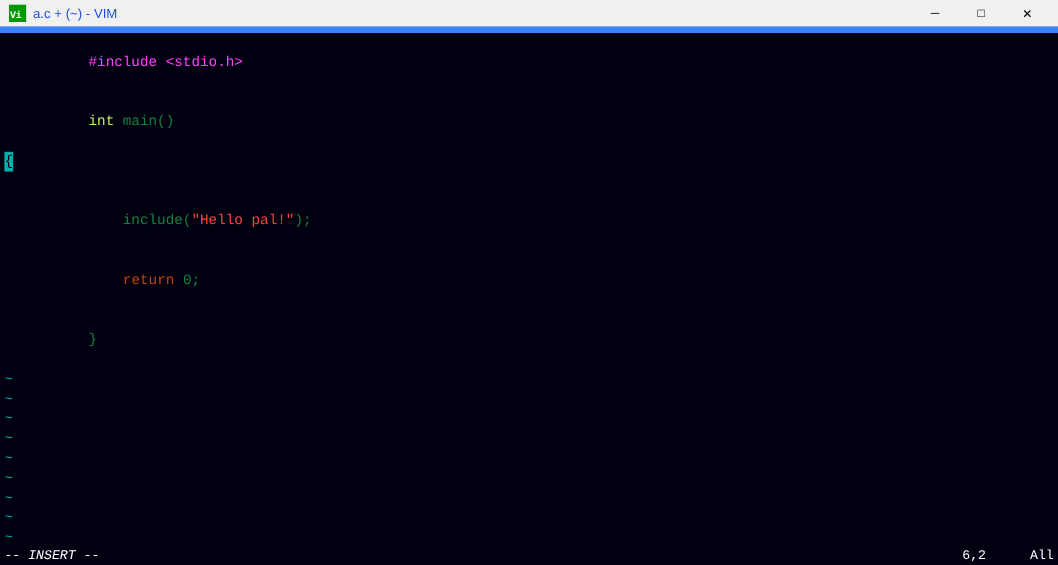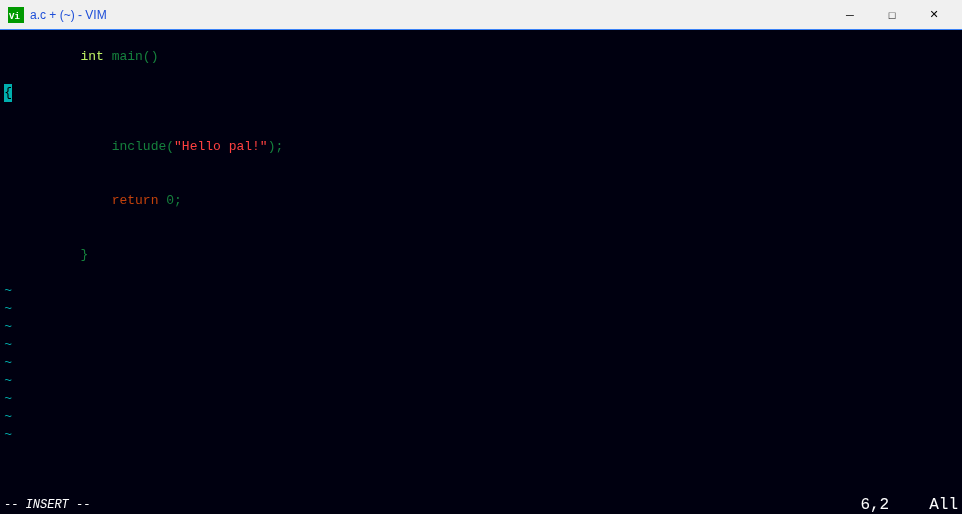--- a/index.html
+++ b/index.html
@@ -13,21 +13,21 @@
     }
 
     
     .titlebar {
       height: 30px;
       background: #f0f0f0;
       display: flex;
       align-items: center;
       justify-content: space-between;
       padding: 0 8px;
-      border-bottom: 1px solid #3b82f6;
+      border-bottom: 6px solid #3b82f6;
       user-select: none;
     }
 
     .titlebar-left {
       display: flex;
       align-items: center;
       gap: 6px;
     }
 
     .titlebar-icon {
@@ -137,21 +137,21 @@
       color: #ffffff;
       font-size: 12px;
       font-family: 'Courier New', Courier, monospace;
       font-style: italic;
     }
 
     .status-right {
       display: flex;
       gap: 40px;
       color: #ffffff;
-      font-size: 16px;
+      font-size: 12px;
       font-family: 'Courier New', Courier, monospace;
     }
   </style>
 </head>
 <body>
 
 <div class="titlebar">
   <div class="titlebar-left">
 
     <svg class="titlebar-icon" viewBox="0 0 16 16" xmlns="http://www.w3.org/2000/svg">
@@ -163,20 +163,26 @@
   <div class="titlebar-controls">
     <button class="titlebar-btn">─</button>
     <button class="titlebar-btn">□</button>
     <button class="titlebar-btn close">✕</button>
   </div>
 </div>
 
 <div class="editor">
   <div class="code-area">
 
+    <div class="code-line">
+      <span class="gutter"></span>
+      <span class="code-content">
+        <span class="c-preprocessor">#include </span><span class="c-include-path">&lt;stdio.h&gt;</span>
+      </span>
+    </div>
 
     <div class="code-line">
       <span class="gutter"></span>
       <span class="code-content">
         <span class="c-keyword">int</span><span class="c-normal"> main()</span>
       </span>
     </div>
 
     <div class="code-line">
       <span class="gutter">

